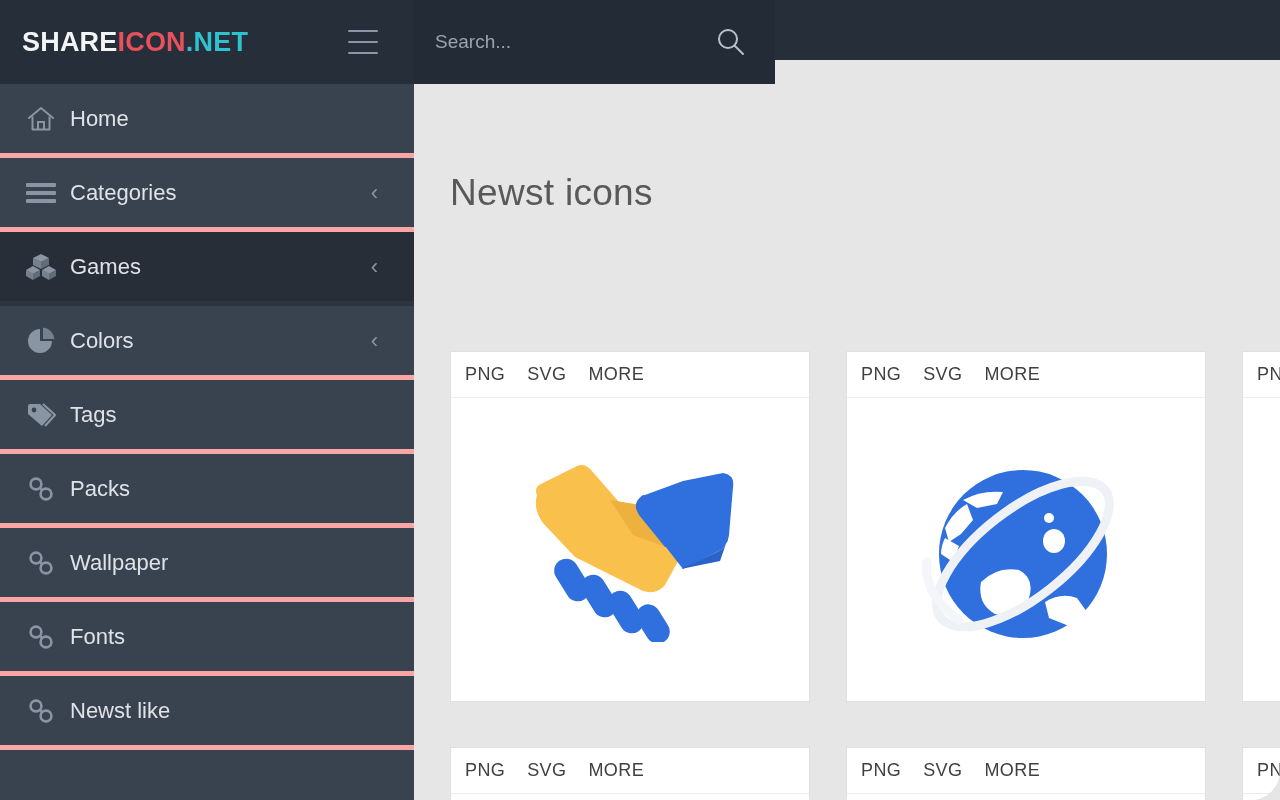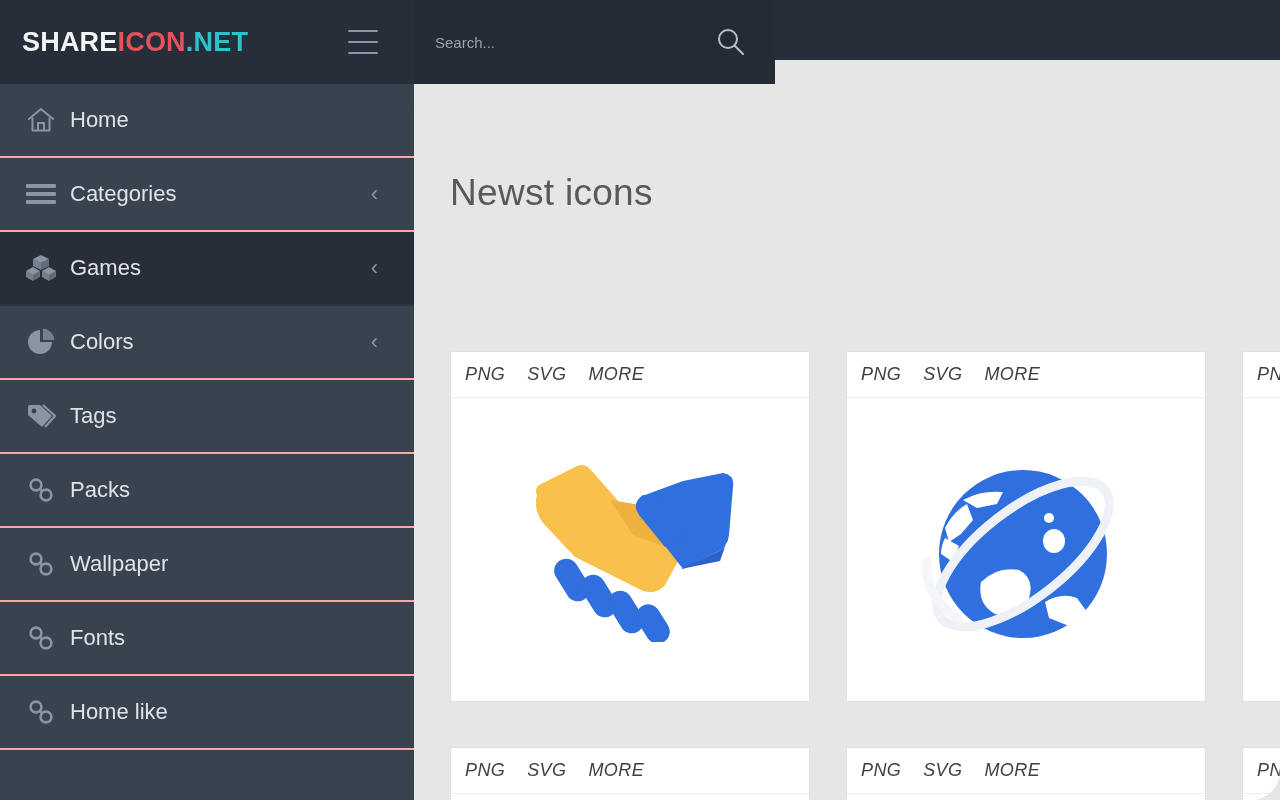--- a/index.html
+++ b/index.html
@@ -31,35 +31,35 @@
   }
   #hamburger-btn span { display:block; height:2px; width:30px; background:#8b96a5; border-radius:1px; }
 
   #search-box {
     position:absolute; left:414px; top:0; width:361px; height:84px;
     background:#222b36; display:flex; align-items:center;
   }
   #search-input {
     border:none; outline:none; background:transparent;
     margin-left:21px; width:250px; height:40px;
-    color:#c9cfd8; font-size:15px; font-family:"Liberation Sans", sans-serif;
+    color:#c9cfd8; font-size:19px; font-family:"Liberation Sans", sans-serif;
   }
   #search-input::placeholder { color:#9aa3ae; }
   #search-icon-btn {
     position:absolute; right:28px; top:26px; width:32px; height:32px; cursor:pointer;
   }
 
   
   #sidebar {
     position:absolute; left:0; top:84px; width:414px; height:716px;
     background:#39424f; overflow:hidden;
   }
   .nav-item {
     position:relative; height:74px; display:flex; align-items:center;
-    border-bottom:2px solid #fca5a5; cursor:pointer;
+    border-bottom:5px solid #fca5a5; cursor:pointer;
   }
   .nav-item.active { background:#272e38; border-bottom-color:#2d3540; }
   .nav-icon {
     width:46px; margin-left:18px; display:flex; align-items:center; justify-content:center;
     color:#8a95a4;
   }
   .nav-label {
     margin-left:6px; font-size:22px; color:#dfe3e8; font-weight:400;
     font-family:"Liberation Sans", sans-serif;
   }
@@ -78,21 +78,21 @@
     font-size:37px; color:#595959; font-weight:400; letter-spacing:.3px;
   }
 
   .card {
     position:absolute; background:#ffffff; border:1px solid #e0e0e0; width:360px;
   }
   .card-head {
     height:46px; border-bottom:1px solid #ececec; display:flex; align-items:center; padding-left:14px;
   }
   .fmt {
-    font-size:18px; color:#404040; margin-right:22px; cursor:pointer; letter-spacing:.4px;font-style:italic;
+    font-size:18px; color:#404040; margin-right:22px; cursor:pointer; letter-spacing:.4px;
   }
   .card-body {
     height:303px; display:flex; align-items:center; justify-content:center; background:#fff;
   }
   .card-body.short { height:120px; align-items:flex-end; }
 
   #row1-c1 { left:36px;  top:267px; }
   #row1-c2 { left:432px; top:267px; }
   #row1-c3 { left:828px; top:267px; }
   #row2-c1 { left:36px;  top:663px; }
@@ -218,21 +218,21 @@
         <span class="nav-label">Fonts</span>
       </div>
       <div class="nav-item">
         <span class="nav-icon">
           <svg width="28" height="26" viewBox="0 0 28 26">
             <circle cx="9" cy="8" r="5.4" fill="none" stroke="currentColor" stroke-width="2.6"></circle>
             <circle cx="19" cy="18" r="5.4" fill="none" stroke="currentColor" stroke-width="2.6"></circle>
             <line x1="12.6" y1="11.6" x2="15.4" y2="14.4" stroke="currentColor" stroke-width="2.6"></line>
           </svg>
         </span>
-        <span class="nav-label">Home like</span>
+        <span class="nav-label">Newst like</span>
       </div>
     </div>
 
   <div id="main">
     <div id="page-title">Newst icons</div>
 
     <div class="card" id="row1-c1">
       <div class="card-head">
         <span class="fmt">PNG</span>
         <span class="fmt">SVG</span>

